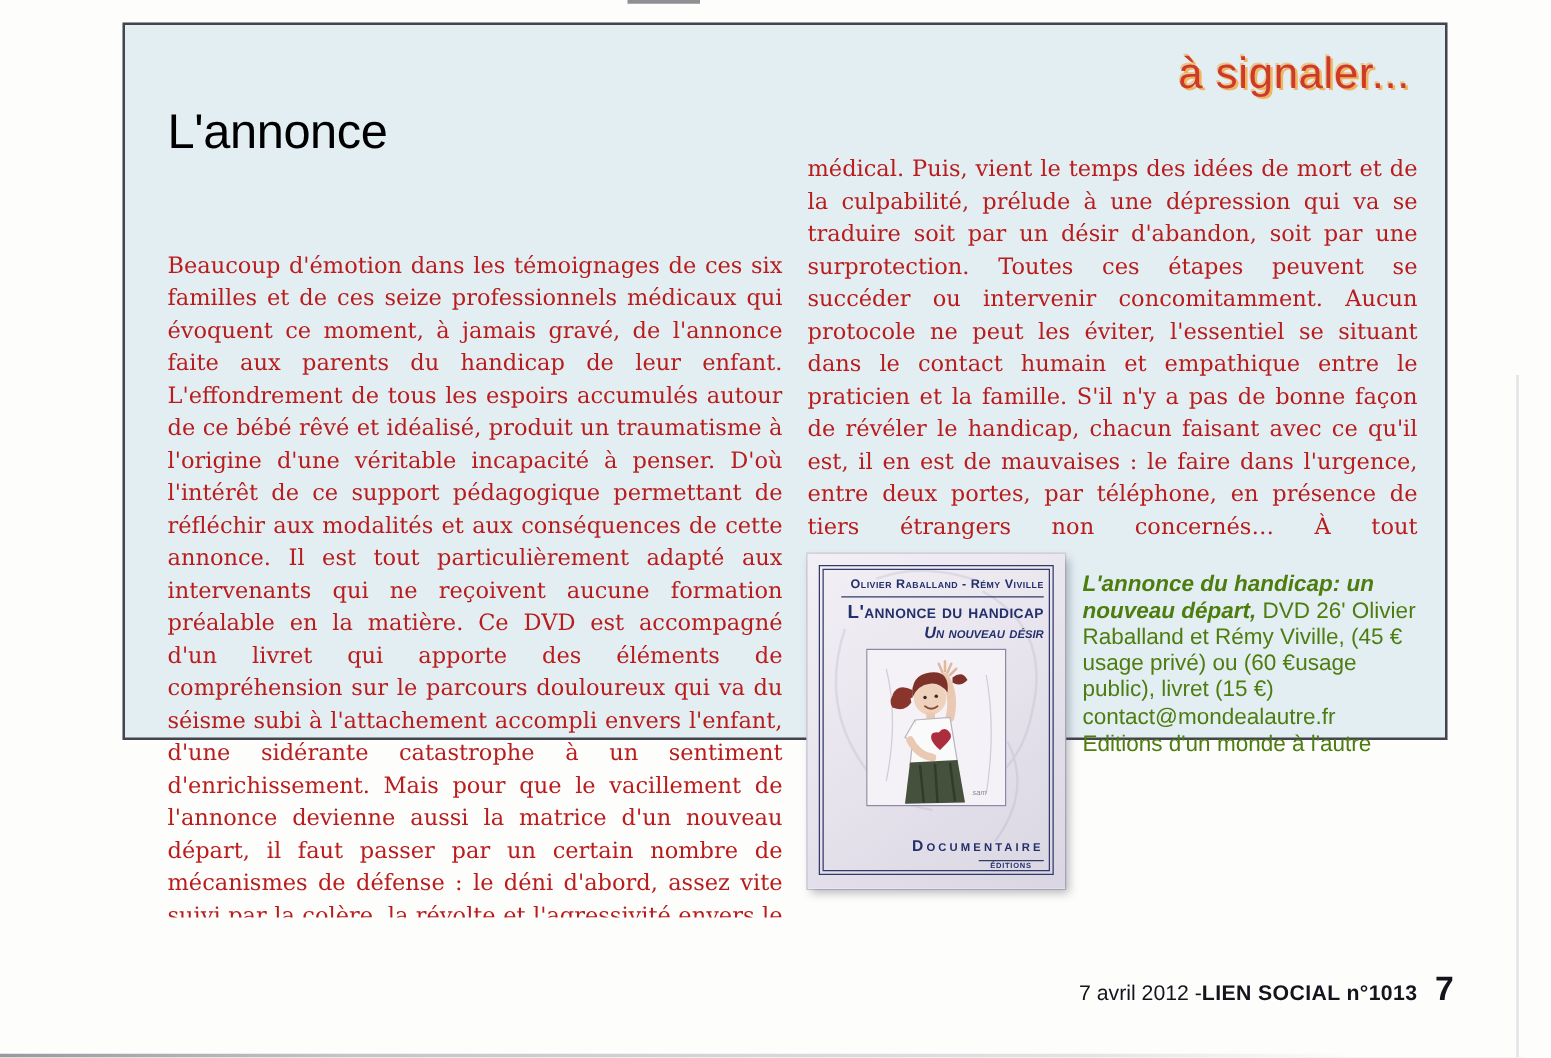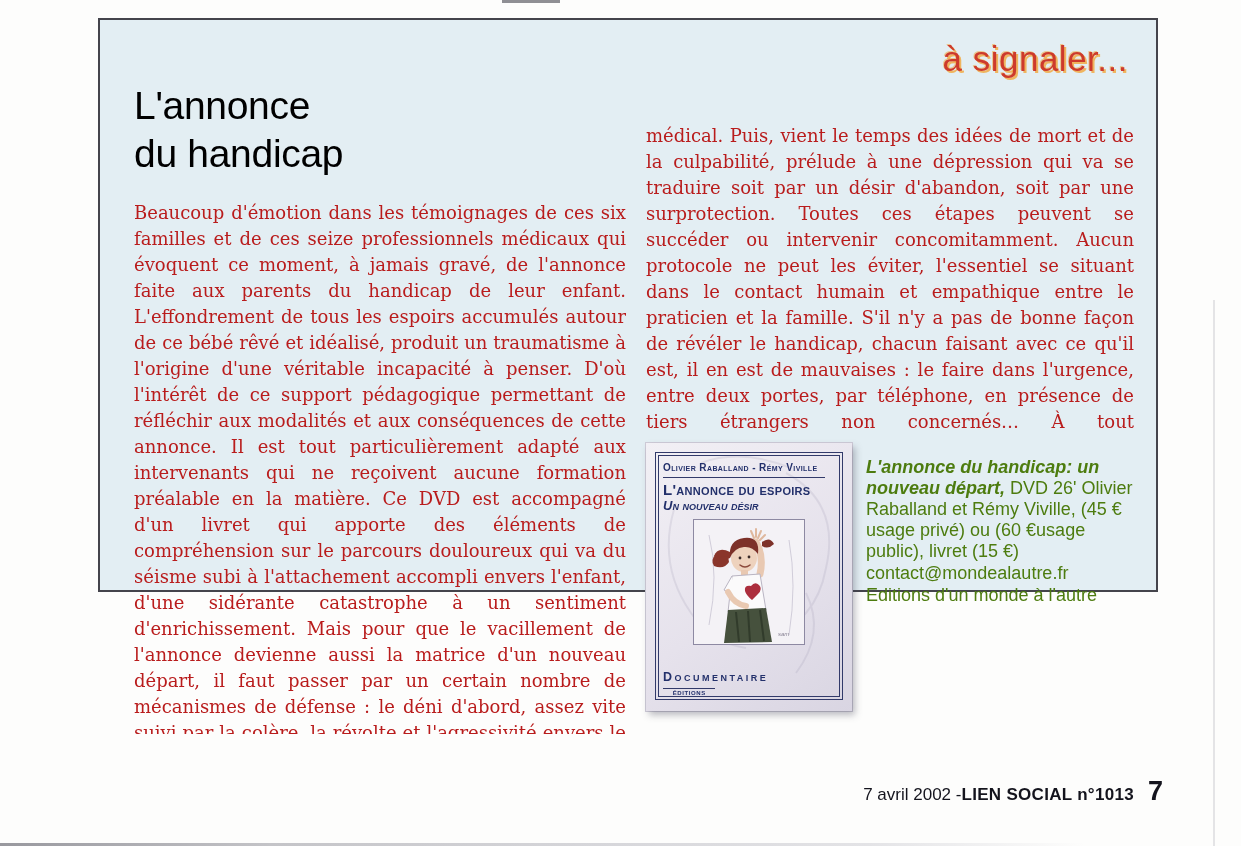--- a/index.html
+++ b/index.html
@@ -47,21 +47,21 @@
   .dvd-cover {
     flex:none; width:206px; height:268px; box-sizing:border-box;
     background:linear-gradient(145deg,#f2f0f5 0%,#e6e2ec 55%,#d9d5e2 100%);
     box-shadow:3px 4px 7px rgba(60,60,80,.35), 0 0 0 1px #cfccd8;
     padding:9px 9px 11px 9px; position:relative;
   }
   .cover-ghost { position:absolute; inset:0; opacity:.16; pointer-events:none; }
   .cover-frame { position:relative; border:1px solid #323a6a; padding:2px; height:100%; box-sizing:border-box; }
   .cover-frame-inner {
     border:1px solid #323a6a; height:100%; box-sizing:border-box;
-    display:flex; flex-direction:column; align-items:flex-start;
+    display:flex; flex-direction:column; align-items:flex-end;
     padding:6px 4px 5px 4px; text-align:center; overflow:hidden;
   }
   .cover-navy { color:var(--navy,#23306b); }
   .cover-authors { font-variant:small-caps; font-weight:bold; font-size:10px; line-height:11px; letter-spacing:.4px; }
   .cover-rule { width:94%; border-top:1px solid #323a6a; margin:4px 0 4px 0; }
   .cover-title { font-variant:small-caps; font-weight:bold; font-size:15px; line-height:16px; letter-spacing:.3px; }
   .cover-subtitle { font-variant:small-caps; font-weight:bold; font-style:italic; font-size:13px; line-height:15px; }
   .cover-illustration {
     width:112px; height:126px; margin:6px auto 5px auto;
     border:1px solid #8d89a2; background:#f4f2f6; box-sizing:border-box;
@@ -92,21 +92,20 @@
 <div class="scan-mark-top"></div>
 <div class="scan-mark-bottom"></div>
 <div class="scan-edge-right"></div>
 
 <div class="panel">
 
   <div class="section-label">à signaler...</div>
 
   <div class="article-title">
     <div>L'annonce</div>
-    <div>du handicap</div>
   </div>
 
   <div class="col-left">
     <p class="body-serif cut-justify">Beaucoup d'émotion dans les témoignages de ces six familles et de ces seize professionnels médicaux qui évoquent ce moment, à jamais gravé, de l'annonce faite aux parents du handicap de leur enfant. L'effondrement de tous les espoirs accumulés autour de ce bébé rêvé et idéalisé, produit un traumatisme à l'origine d'une véritable incapacité à penser. D'où l'intérêt de ce support pédagogique permettant de réfléchir aux modalités et aux conséquences de cette annonce. Il est tout particulièrement adapté aux intervenants qui ne reçoivent aucune formation préalable en la matière. Ce DVD est accompagné d'un livret qui apporte des éléments de compréhension sur le parcours douloureux qui va du séisme subi à l'attachement accompli envers l'enfant, d'une sidérante catastrophe à un sentiment d'enrichissement. Mais pour que le vacillement de l'annonce devienne aussi la matrice d'un nouveau départ, il faut passer par un certain nombre de mécanismes de défense : le déni d'abord, assez vite suivi par la colère, la révolte et l'agressivité envers le corps</p>
   </div>
 
   <div class="col-right">
     <p class="body-serif cut-justify">médical. Puis, vient le temps des idées de mort et de la culpabilité, prélude à une dépression qui va se traduire soit par un désir d'abandon, soit par une surprotection. Toutes ces étapes peuvent se succéder ou intervenir concomitamment. Aucun protocole ne peut les éviter, l'essentiel se situant dans le contact humain et empathique entre le praticien et la famille. S'il n'y a pas de bonne façon de révéler le handicap, chacun faisant avec ce qu'il est, il en est de mauvaises : le faire dans l'urgence, entre deux portes, par téléphone, en présence de tiers étrangers non concernés… À tout</p>
 
     <div class="wrap-row">
@@ -117,21 +116,21 @@
             <path d="M140 30 q55 30 40 95 q-10 55 -60 70"></path>
             <path d="M30 60 q-20 60 15 110 q20 30 55 35"></path>
             <path d="M160 150 q20 40 -10 80"></path>
             <path d="M55 20 q40 -15 90 5"></path>
           </g>
         </svg>
         <div class="cover-frame">
           <div class="cover-frame-inner">
             <div class="cover-authors cover-navy">Olivier Raballand - Rémy Viville</div>
             <div class="cover-rule"></div>
-            <div class="cover-title cover-navy">L'annonce du espoirs</div>
+            <div class="cover-title cover-navy">L'annonce du handicap</div>
             <div class="cover-subtitle cover-navy">Un nouveau désir</div>
 
             <div class="cover-illustration">
               <svg viewBox="0 0 110 124" width="110" height="124" xmlns="http://www.w3.org/2000/svg">
                 <rect x="0" y="0" width="110" height="124" fill="#f4f2f6"></rect>
                 <g fill="none" stroke="#b9b4c6" stroke-width="1" opacity=".6">
                   <path d="M15 15 q10 40 0 90"></path>
                     <path d="M95 20 q8 45 0 95"></path>
                 </g>
 
@@ -192,16 +191,16 @@
           <p class="line">contact@mondealautre.fr</p>
           <p class="line">Editions d'un monde à l'autre</p>
         </div>
       </div>
 
     </div>
   </div>
 </div>
 
 <div class="footer">
-  <span>7 avril 2002 - </span>
+  <span>7 avril 2012 - </span>
   <span class="mag">LIEN SOCIAL n°1013</span>
   <span class="pagenum">7</span>
 </div>
 
 </body></html>

